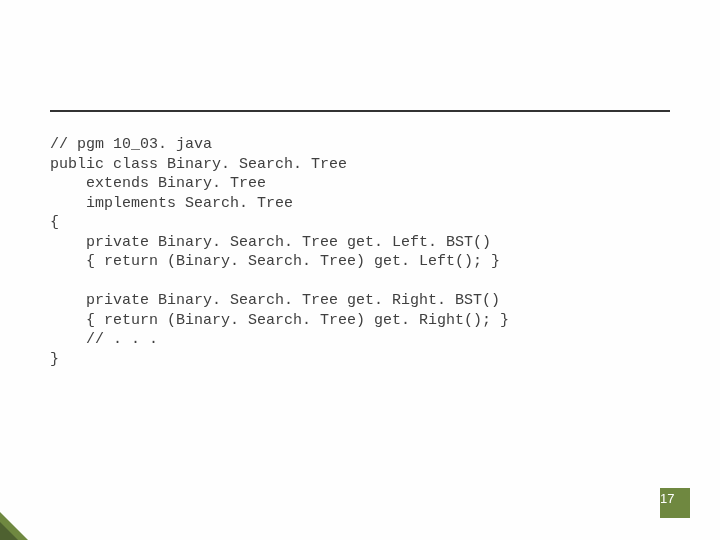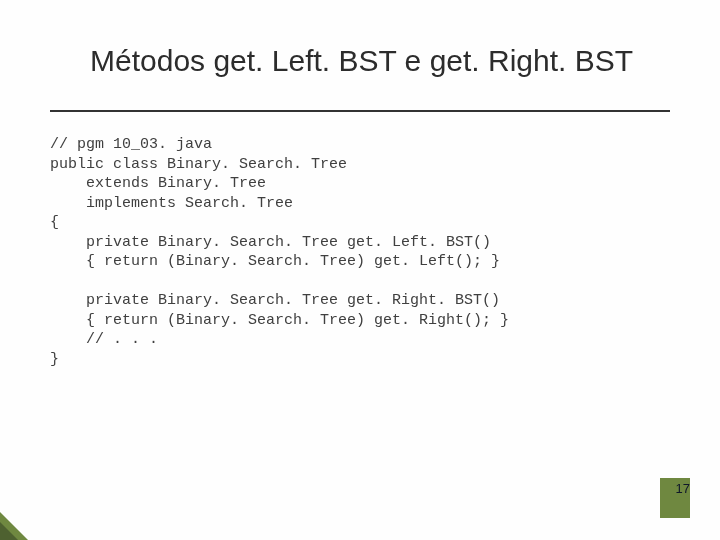--- a/index.html
+++ b/index.html
@@ -46,25 +46,25 @@
     font-size: 15px;
     line-height: 1.3;
     color: #404040;
     white-space: pre;
   }
   .page-number {
     position: absolute;
     bottom: 22px;
     right: 30px;
     width: 30px;
-    height: 40px;
+    height: 30px;
     background: #6f8840;
-    color: #0f172a;
+    color: #ffffff;
     font-size: 13px;
-    text-align: right;
+    text-align: left;
     line-height: 22px;
     font-family: Arial, sans-serif;
   }
   .corner-accent {
     position: absolute;
     bottom: 0;
     left: 0;
     width: 0;
     height: 0;
     border-left: 28px solid #6f8840;
@@ -78,21 +78,20 @@
     height: 0;
     border-left: 18px solid #4e6130;
     border-top: 18px solid transparent;
   }
 </style>
 </head>
 <body>
 
 <div class="slide">
 
-  <div class="title">Métodos get. Left. BST e get. Right. BST</div>
   <div class="title-underline"></div>
 
   <div class="code-block">// pgm 10_03. java
 public class Binary. Search. Tree
     extends Binary. Tree
     implements Search. Tree
 {
     private Binary. Search. Tree get. Left. BST()
     { return (Binary. Search. Tree) get. Left(); }
 

